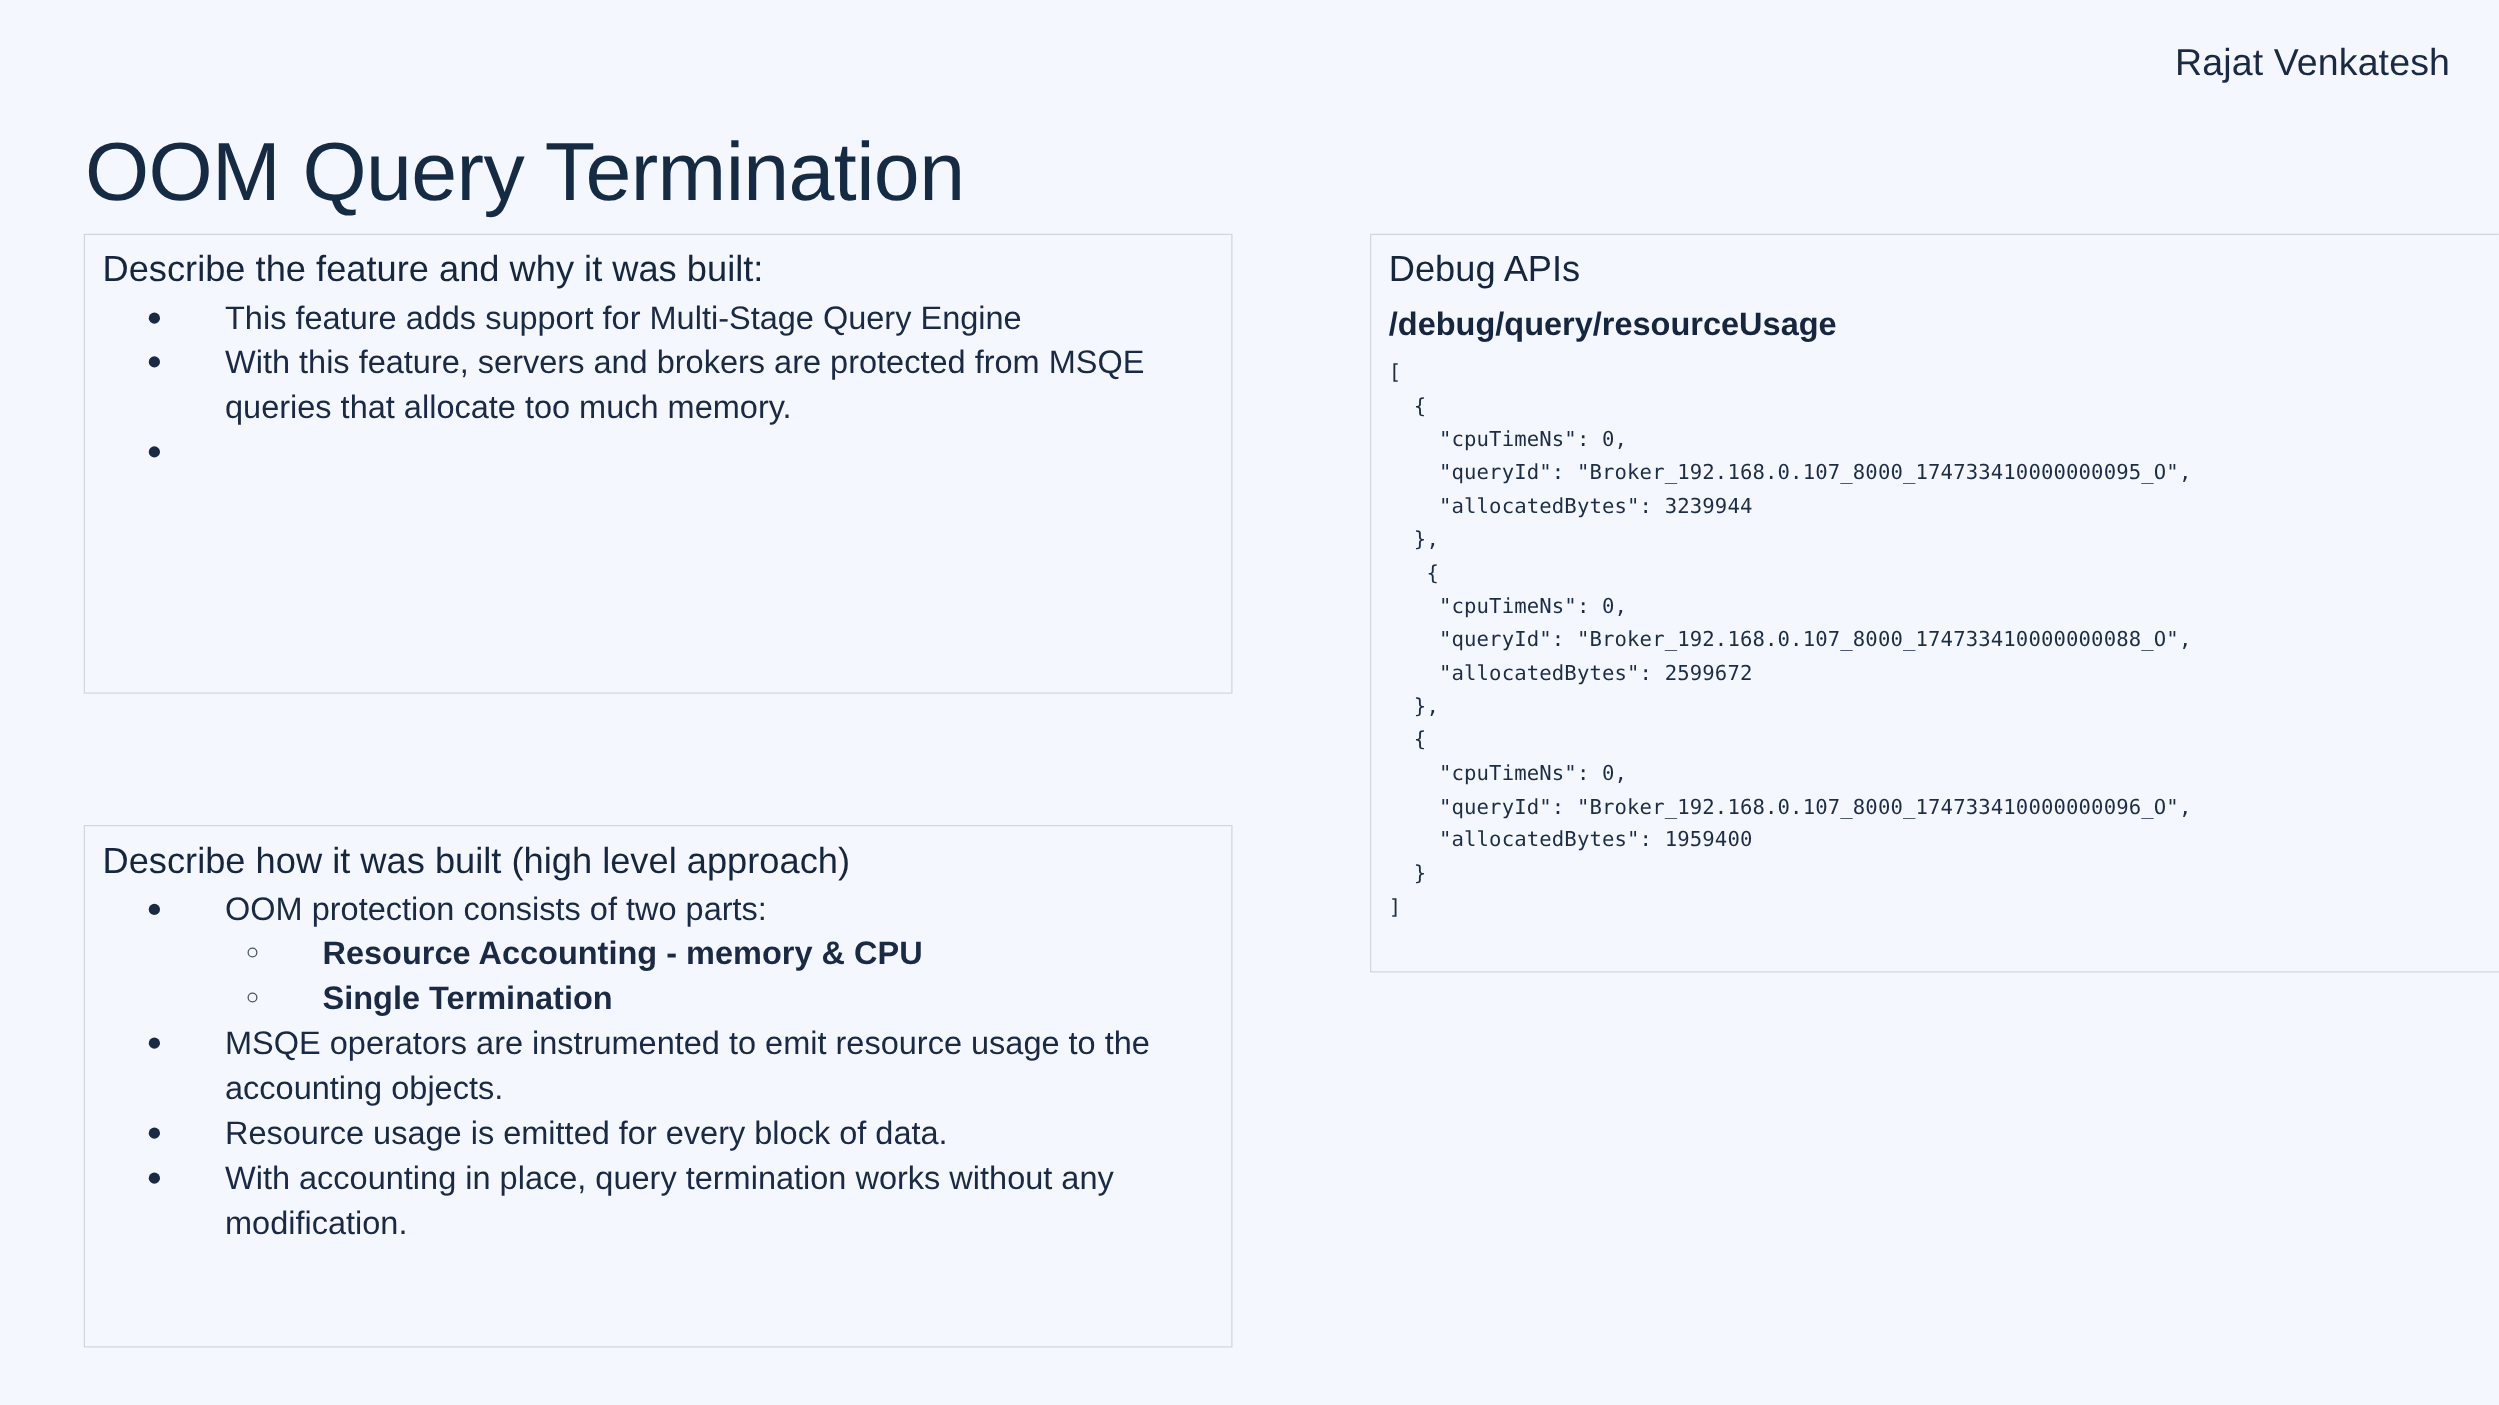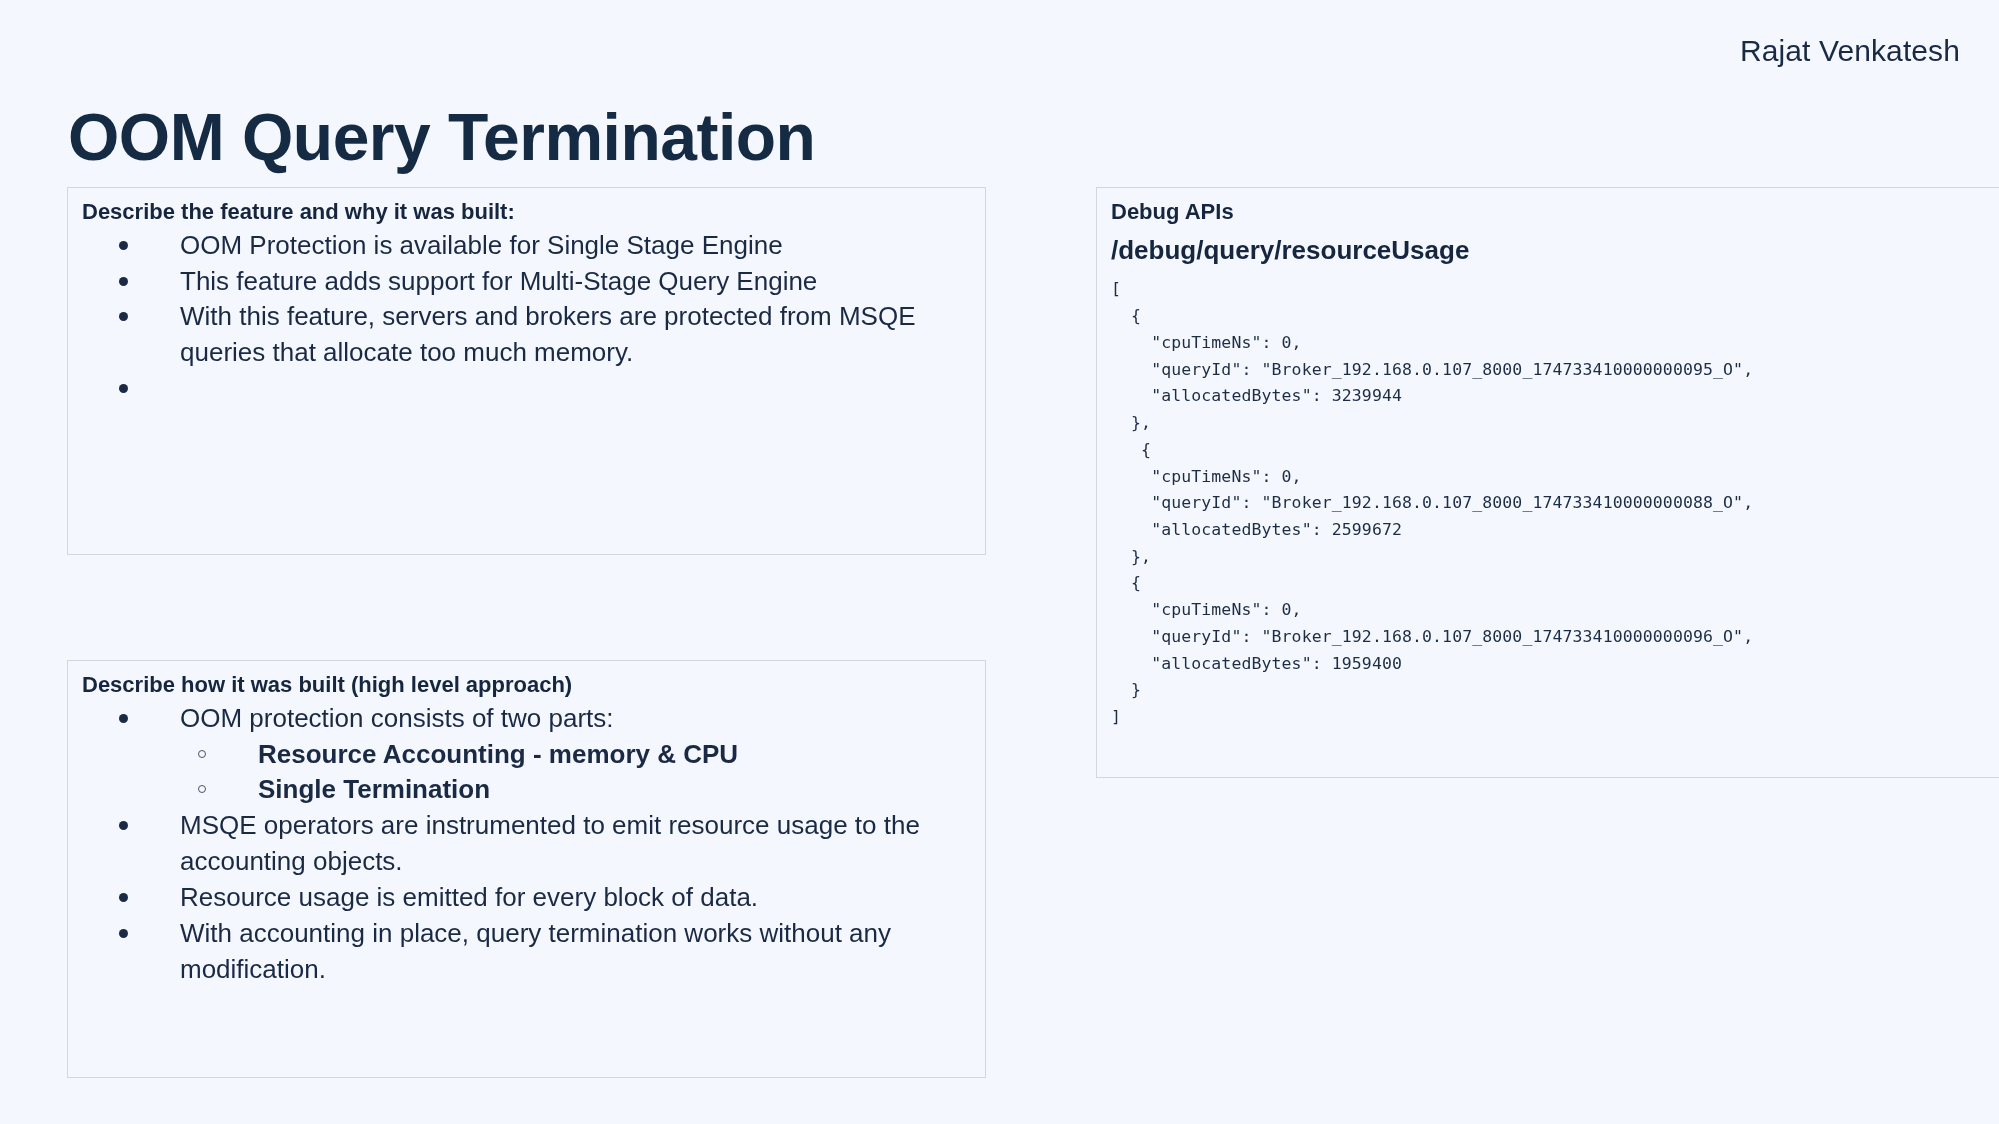--- a/index.html
+++ b/index.html
@@ -25,38 +25,38 @@
     line-height: 1.2;
     color: #1b2a44;
     letter-spacing: 0.1px;
     white-space: nowrap;
   }
   .slide-title {
     position: absolute;
     left: 68px;
     top: 58px;
     font-size: 66px;
-    font-weight: 700;
+    font-weight: 400;
     letter-spacing: -0.5px;
     color: #152a43;
     line-height: 1.08;
     white-space: nowrap;
   }
 
   
   .card {
     position: absolute;
     border: 1px solid #d2d7de;
     background: #f4f7fd;
     box-sizing: border-box;
   }
 
   .card-heading {
-    font-size: 22px;
-    font-weight: 700;
+    font-size: 29px;
+    font-weight: 400;
     color: #16263f;
     line-height: 1.26;
     margin: 0;
     padding: 0;
     white-space: nowrap;
   }
 
   
   ul.bullets {
     list-style: none;
@@ -154,24 +154,20 @@
 
 <div>
 
   <div class="author">Rajat Venkatesh</div>
 
   <h1 class="slide-title">OOM Query Termination</h1>
 
   <section class="card" id="card-feature">
     <h2 class="card-heading">Describe the feature and why it was built:</h2>
     <ul class="bullets">
-      <li>
-        <span class="dot"></span>
-        <span>OOM Protection is available for Single Stage Engine</span>
-      </li>
       <li>
         <span class="dot"></span>
         <span>This feature adds support for Multi-Stage Query Engine</span>
       </li>
       <li>
         <span class="dot"></span>
         <span>With this feature, servers and brokers are protected from MSQE queries that allocate too much memory.</span>
       </li>
       <li>
         <span class="dot"></span>

